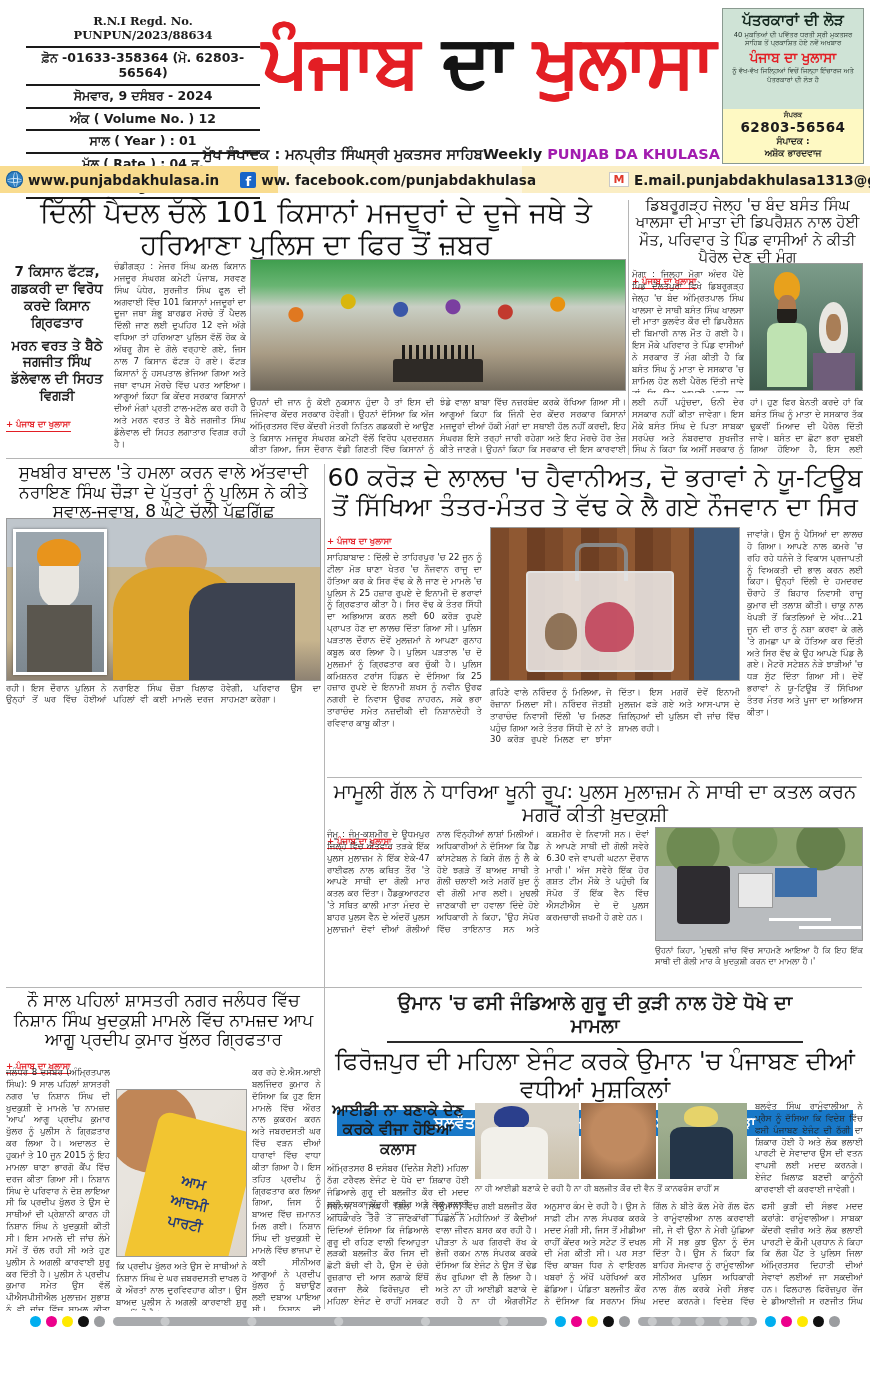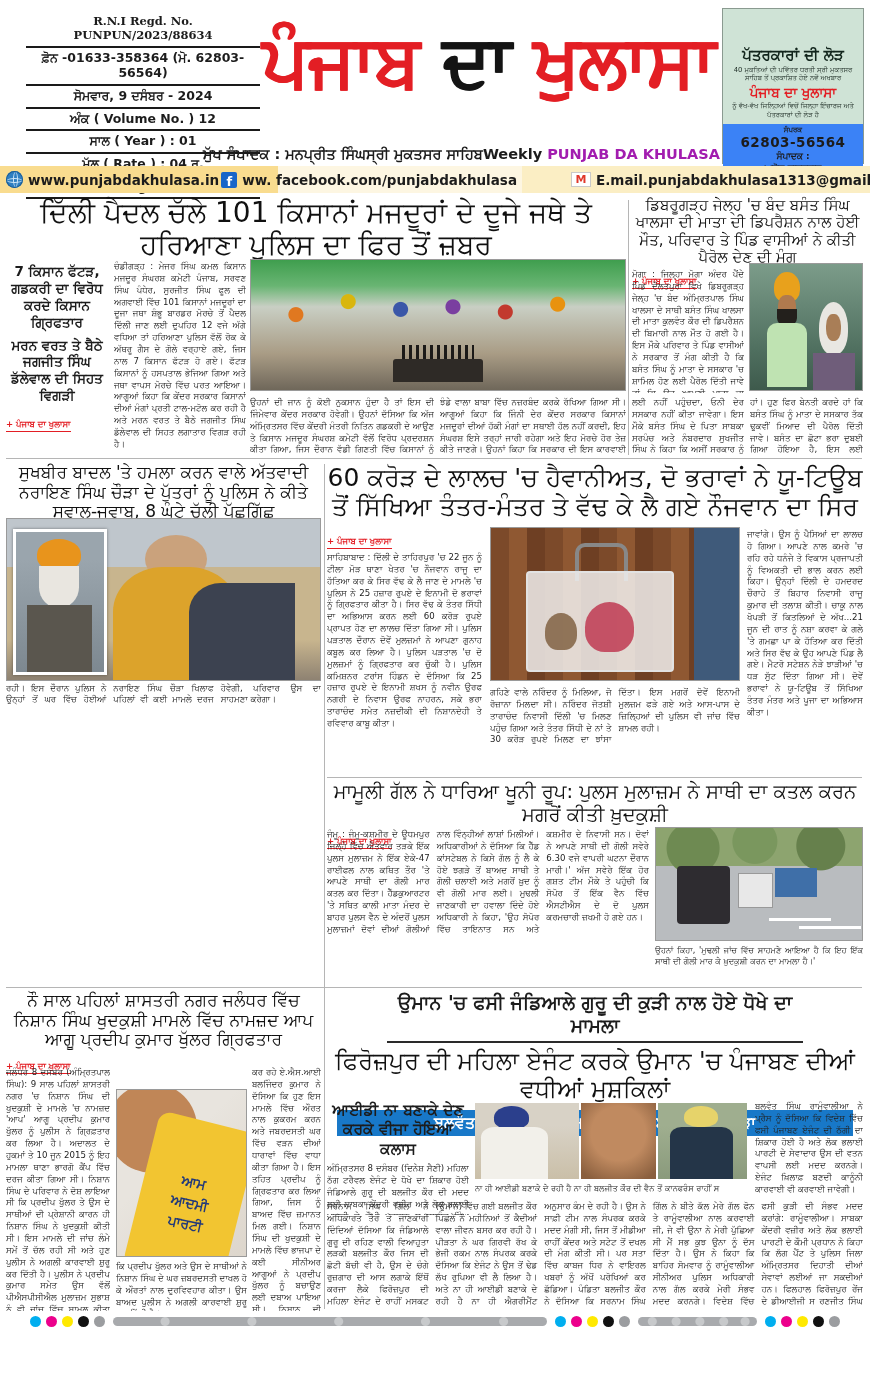--- a/index.html
+++ b/index.html
@@ -13,30 +13,30 @@
   .mast{position:absolute;left:258px;top:24px;width:460px;text-align:center;
         font-weight:bold;font-size:72px;line-height:1.05;color:#e31e24;letter-spacing:-1px;
         text-shadow:1px 0 0 #e31e24;}
   .mast .black{color:#141414;text-shadow:1px 0 0 #141414;}
   .mastline{position:absolute;top:146px;left:200px;width:520px;display:flex;
             justify-content:flex-end;align-items:baseline;font-weight:bold;font-size:14.5px;}
   .weekly-red{color:#a21caf;}
   .adbox{position:absolute;left:722px;top:8px;width:140px;height:154px;border:1px solid #8a9a90;
          display:flex;flex-direction:column;font-weight:bold;text-align:center;}
   .adbox .green{background:#cfe3d6;padding:3px 4px 2px;flex:1;}
-  .adbox .green .t{font-size:15px;color:#12251c;line-height:1.1;margin-top:35px;}
+  .adbox .green .t{font-size:15px;color:#12251c;line-height:1.1;}
   .adbox .green .s{font-size:6.8px;color:#24332b;font-weight:normal;margin:2px 0;line-height:1.3;}
   .adbox .green .n{font-size:13.5px;color:#e31e24;line-height:1.1;margin:1px 0;}
-  .adbox .yellow{background:#3b82f6;padding:2px 3px 10px;}
+  .adbox .yellow{background:#fef9c3;padding:2px 3px 4px;}
   .adbox .yellow .l{font-size:7px;}
   .adbox .yellow .num{font-size:13.5px;letter-spacing:.5px;}
   .adbox .yellow .e{font-size:9px;margin-top:1px;}
   .contactbar{position:absolute;left:0;top:166px;width:870px;height:27px;
               background:linear-gradient(90deg,#f9dc8f 0 32%,#fdf6e2 32% 60%,#fbeec4 60% 100%);
-              display:flex;align-items:center;font-weight:bold;font-size:13.5px;gap:2px;padding-left:6px;box-sizing:border-box;}
+              display:flex;align-items:center;font-weight:bold;font-size:13.5px;gap:21px;padding-left:6px;box-sizing:border-box;}
   .cbitem{display:flex;align-items:center;gap:5px;white-space:nowrap;}
   .globe{width:17px;height:17px;border-radius:50%;background:#2f7fc1;position:relative;box-shadow:inset 0 0 0 1px #1b5d96;}
   .globe:before{content:"";position:absolute;left:7px;top:1px;width:3px;height:15px;border-left:1px solid #cfe6f7;border-right:1px solid #cfe6f7;border-radius:50%;}
   .globe:after{content:"";position:absolute;left:1px;top:7px;height:3px;width:15px;border-top:1px solid #cfe6f7;border-bottom:1px solid #cfe6f7;border-radius:50%;}
   .fb{width:16px;height:16px;background:#1865c8;color:#fff;font-weight:bold;font-size:13px;
       display:flex;align-items:flex-end;justify-content:center;border-radius:2px;line-height:1;}
   .gmail{width:18px;height:13px;background:#fff;border:1px solid #c9c9c9;position:relative;display:flex;align-items:center;justify-content:center;
          color:#e0382b;font-weight:bold;font-size:11px;line-height:1;}
   
   .hl{font-weight:normal;color:#101010;text-align:center;line-height:1.16;}

